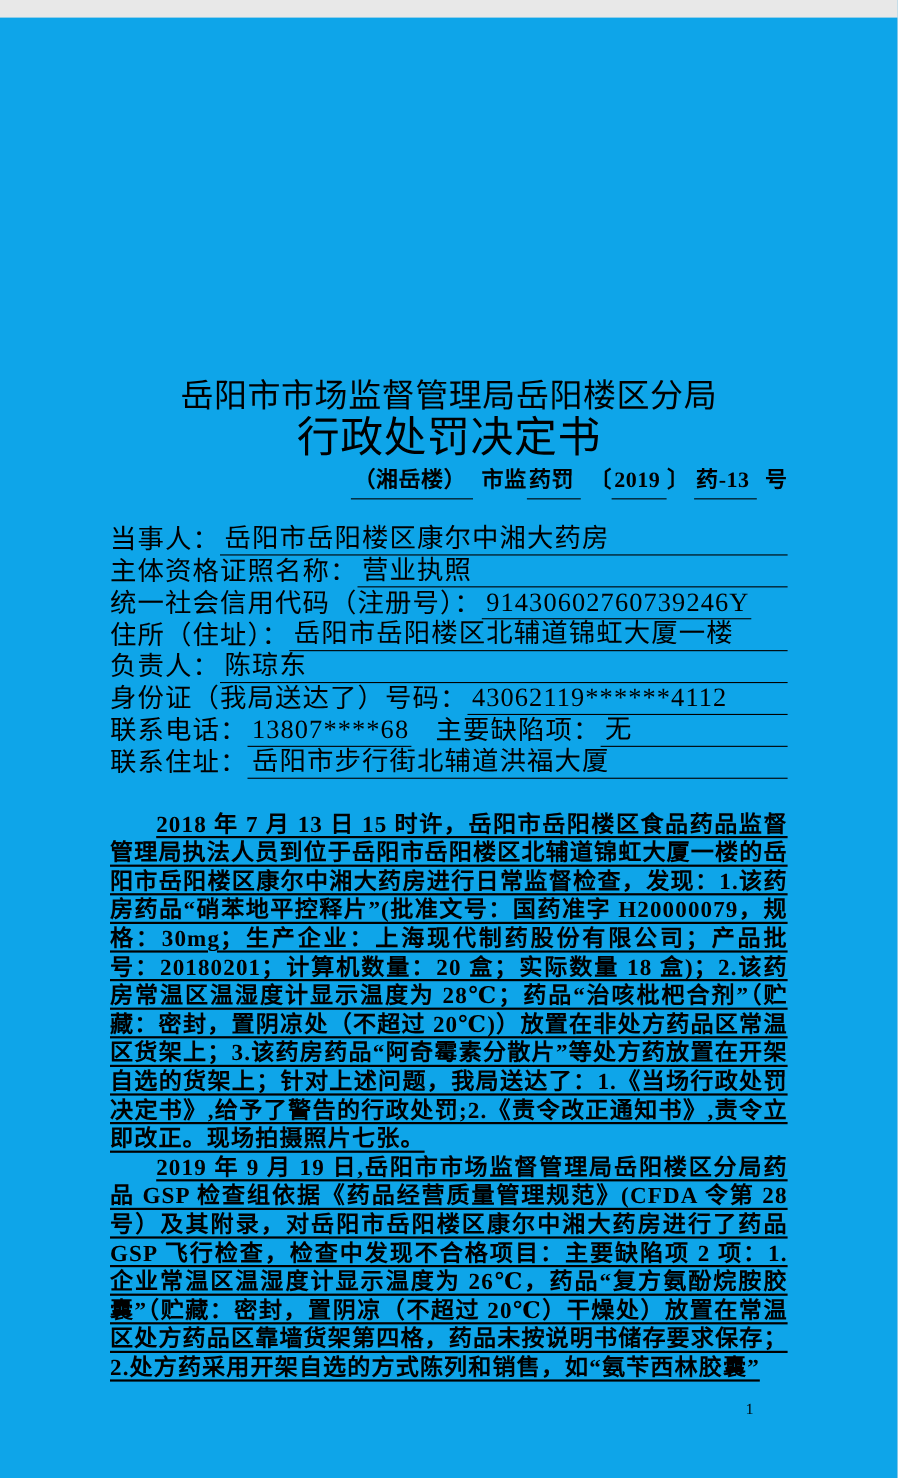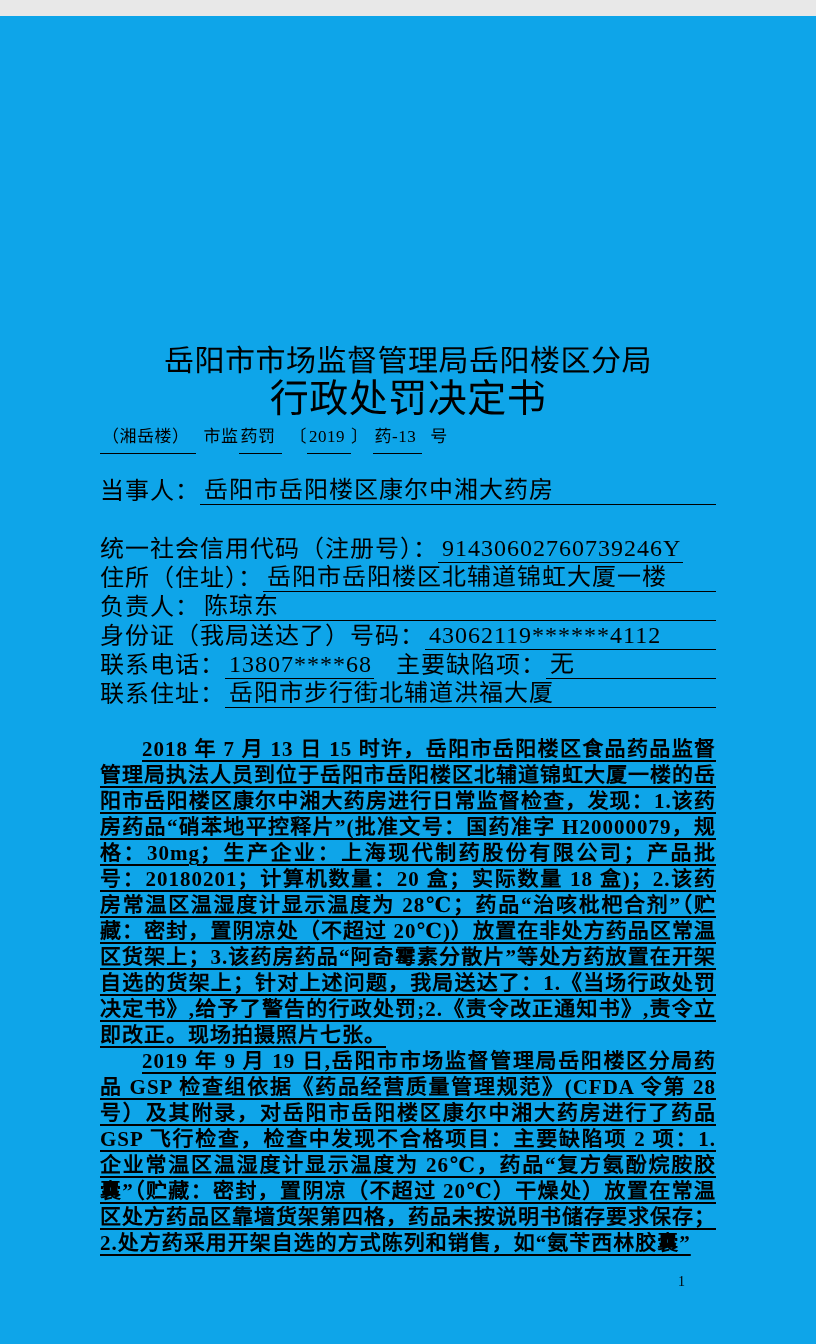--- a/index.html
+++ b/index.html
@@ -30,24 +30,25 @@
   }
   .subtitle {
     font-size: 39px;
     font-weight: normal;
     line-height: 38px;
     text-align: center;
     letter-spacing: 0.5px;
   }
   .docnum {
     margin-top: 4px;
-    font-size: 17px;
+    font-size: 20px;
     line-height: 30px;
-    text-align: left;
+    text-align: right;
     letter-spacing: 0.5px;
+    font-weight: bold;
   }
   .docnum .seg { display: inline-block; padding-bottom: 1px; }
   .docnum .seg.u { border-bottom: 1.5px solid #000; padding-left: 2px; padding-right: 6px; }
   .docnum .seg.gap-l { margin-left: 8px; }
   .docnum .seg.gap-r { margin-right: 4px; }
 
   .fields { margin-top: 22px; }
   .frow {
     display: flex;
     align-items: flex-end;
@@ -98,20 +99,22 @@
     </div>
 
     <div class="fields">
 
       <div class="frow">
         <span class="flabel">当事人：</span>
         <span class="fvalue grow">岳阳市岳阳楼区康尔中湘大药房</span>
       </div>
 
       <div class="frow">
+        <span class="flabel">主体资格证照名称：</span>
+        <span class="fvalue grow">营业执照</span>
       </div>
 
       <div class="frow">
         <span class="flabel">统一社会信用代码（注册号）：</span>
         <span class="fvalue">91430602760739246Y</span>
       </div>
 
       <div class="frow">
         <span class="flabel">住所（住址）：</span>
         <span class="fvalue grow">岳阳市岳阳楼区北辅道锦虹大厦一楼</span>

